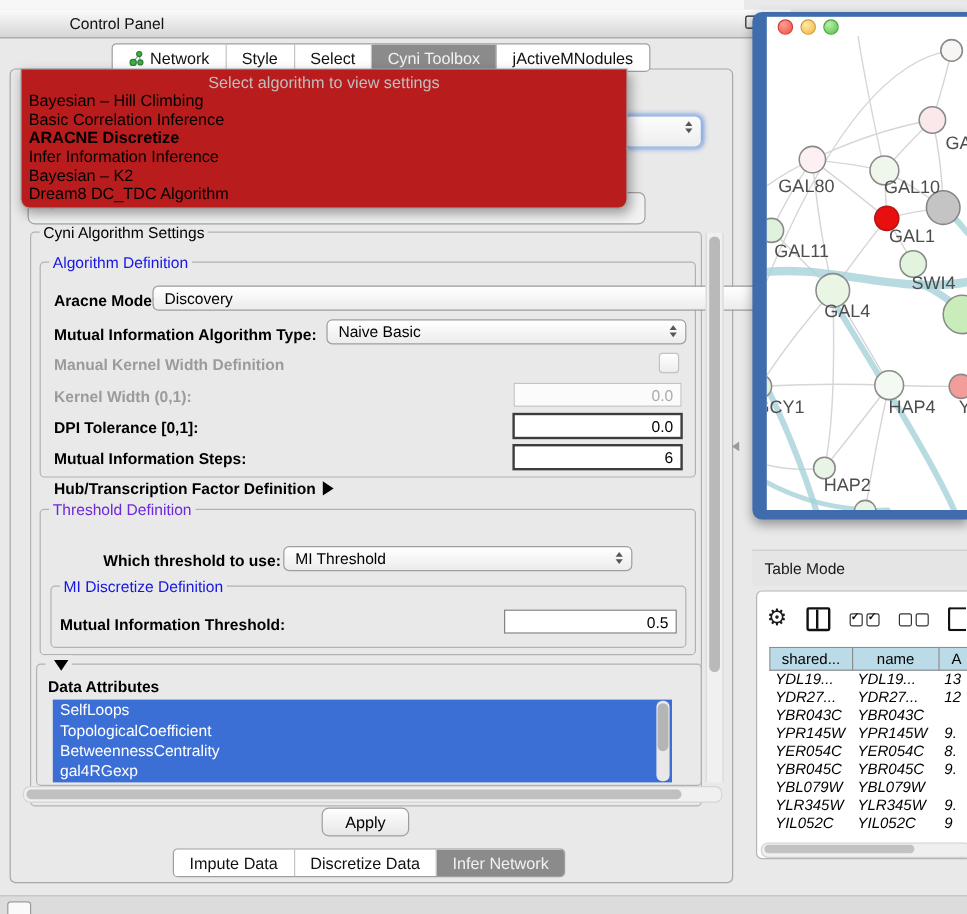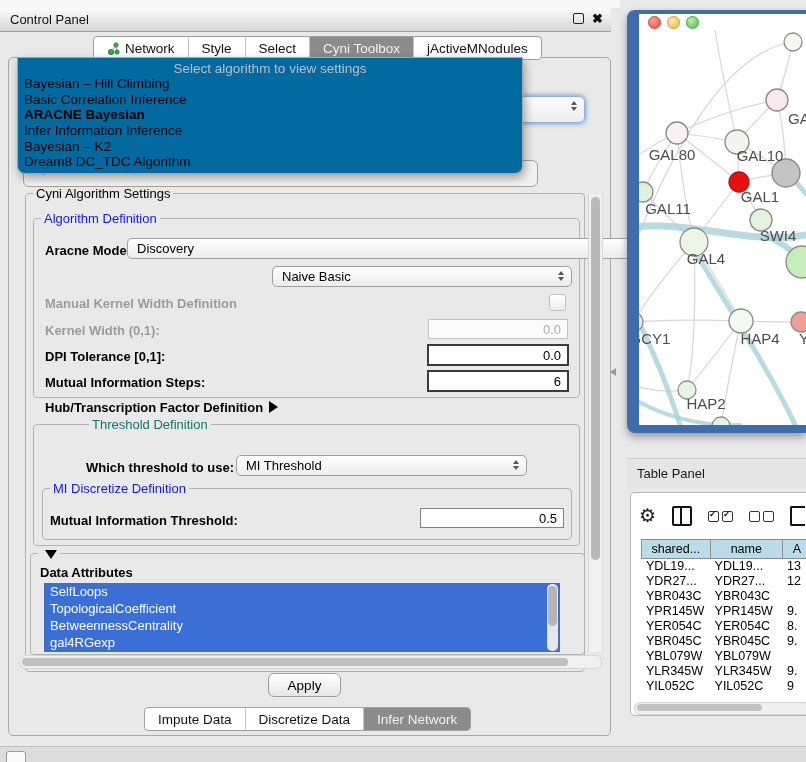--- a/index.html
+++ b/index.html
@@ -4,46 +4,46 @@
 <style>
   html,body{margin:0;padding:0;}
   body{width:806px;height:762px;overflow:hidden;background:#e9e9e9;
        font-family:"Liberation Sans",sans-serif;-webkit-font-smoothing:antialiased;}
   #app{position:relative;width:806px;height:762px;}
   .abs{position:absolute;}
   
   .topstrip{left:0;top:0;width:620px;height:8px;background:#f7f7f7;border-bottom:1px solid #e2e2e2;}
   .titlebar{left:0;top:8px;width:611px;height:23px;
     background:linear-gradient(#fbfbfb,#d6d6d6);border-bottom:1px solid #9f9f9f;
-    display:flex;align-items:center;font-size:13px;color:#111;}
+    display:flex;align-items:center;font-size:13px;color:#111;padding-left:48px;}
   .titlebar .ttl{margin-left:10px;}
   .tb-icons{position:absolute;right:8px;top:4px;display:flex;gap:8px;align-items:center;}
   .float-ic{width:9px;height:9px;border:1.6px solid #222;border-radius:2px;}
   .close-ic{font-size:13px;font-weight:bold;color:#111;line-height:13px;}
   .panelbox{left:8px;top:57px;width:601px;height:677px;border:1px solid #a8a8a8;border-radius:5px;background:#e9e9e9;}
   
   .tabbar{display:flex;border:1px solid #9f9f9f;border-radius:4px;background:#fff;height:22px;overflow:hidden;}
   .tab{display:flex;align-items:center;padding:0 13px;font-size:13.5px;color:#111;border-right:1px solid #c4c4c4;cursor:default;white-space:nowrap;}
   .tab:last-child{border-right:none;}
   .tab.sel{background:#8b8b8b;color:#f2f2f2;}
   .tab .nicon{margin-right:5px;display:inline-block;width:13px;height:13px;}
   
-  .popup{left:17px;top:57px;width:504px;height:115px;background:#0369a1;border:1px solid #a6a6a6;
+  .popup{left:17px;top:57px;width:504px;height:115px;background:#b91c1c;border:1px solid #a6a6a6;
     border-radius:0 0 8px 8px;box-shadow:2px 4px 10px rgba(0,0,0,.35);z-index:30;}
   .popup .ph{font-size:13.5px;color:#bfbfbf;text-align:center;margin-top:3px;}
   .popup .itm{font-size:13.5px;color:#000;height:15.7px;line-height:15.7px;padding-left:6px;}
   .popup .itm.b{font-weight:bold;}
   .combo-frag{left:519px;top:96px;width:64px;height:25px;background:linear-gradient(#fdfdfd,#ededed);
     border:1px solid #8fb2e2;border-radius:6px;box-shadow:0 0 4px 1px rgba(90,140,220,.8);z-index:5;}
   .combo-ghost{left:23px;top:160px;width:497px;height:25px;background:#f2f2f2;border:1px solid #a2a2a2;
     border-radius:6px;z-index:2;overflow:hidden;font-size:13px;color:#b7b7b7;line-height:14px;padding-left:16px;}
   
   .group{position:absolute;border:1px solid #b2b2b2;border-radius:4px;}
   .group>.glabel{position:absolute;top:-8px;left:7px;background:#e9e9e9;padding:0 3px;font-size:13px;white-space:nowrap;}
-  .lblue{color:#1515e6;} .lgreen{color:#0f766e;margin-left:48px;}
+  .lblue{color:#1515e6;} .lgreen{color:#6d28d9;}
   .rowlabel{position:absolute;font-size:13px;font-weight:bold;color:#000;white-space:nowrap;}
   .rowlabel.dis{color:#9b9b9b;}
   .combo{position:absolute;height:21px;background:linear-gradient(#ffffff,#ececec);
     border:1px solid #9f9f9f;border-radius:5px;font-size:13px;color:#000;
     display:flex;align-items:center;padding-left:9px;box-sizing:border-box;}
   .stepper{position:absolute;right:7px;top:4px;display:flex;flex-direction:column;align-items:center;}
   .aru{width:0;height:0;border-left:3.5px solid transparent;border-right:3.5px solid transparent;border-bottom:4.5px solid #555;margin-bottom:2px;}
   .ard{width:0;height:0;border-left:3.5px solid transparent;border-right:3.5px solid transparent;border-top:4.5px solid #555;}
   .fld{position:absolute;height:20px;background:#fff;font-size:13px;
     display:flex;align-items:center;justify-content:flex-end;padding-right:6px;box-sizing:border-box;}
@@ -82,21 +82,21 @@
   .splitic:after{content:"";position:absolute;left:6px;top:0;width:2px;height:16px;background:#111;}
   .cbpair{display:flex;gap:3px;}
   .cb{width:9px;height:9px;border:1.5px solid #333;border-radius:2px;position:relative;background:#fff;}
   .cb.ck:after{content:"✓";position:absolute;left:0px;top:-3px;font-size:9px;font-weight:bold;color:#111;}
   .colic{width:13px;height:16px;border:2px solid #111;border-radius:2px 0 0 2px;border-right:none;}
   .ttable{position:absolute;left:10px;top:46px;width:170px;height:160px;overflow:hidden;font-size:12.5px;}
   .thead{display:flex;height:20px;}
   .th{background:#badbe7;border:1px solid #8e8e8e;border-right:none;box-sizing:border-box;
       display:flex;align-items:center;justify-content:center;color:#000;}
   .trow{display:flex;height:15px;line-height:15px;color:#000;}
-  .td{box-sizing:border-box;padding-left:5px;white-space:nowrap;overflow:hidden;}
+  .td{box-sizing:border-box;padding-left:5px;white-space:nowrap;overflow:hidden;font-style:italic;}
   .thscroll{position:absolute;left:3px;top:209px;width:174px;height:11px;background:#efefef;border:1px solid #d2d2d2;border-radius:6px;}
   .thsthumb{position:absolute;left:2px;top:1px;width:125px;height:7px;background:#c2c2c2;border-radius:4px;}
   .bottombar{left:0;top:746px;width:806px;height:16px;background:#dcdcdc;border-top:1px solid #c2c2c2;}
   .cornerchip{left:6px;top:751px;width:18px;height:14px;background:#fafafa;border:1px solid #9a9a9a;border-radius:3px;}
   .resize-arrow{left:610px;top:368px;width:0;height:0;border-top:4px solid transparent;border-bottom:4px solid transparent;border-right:6px solid #9a9a9a;}
   .tl-artifact{left:1px;top:0;width:3px;height:6px;background:#bdbdbd;}
   svg text{font-family:"Liberation Sans",sans-serif;}
 </style>
 </head>
 <body>
@@ -150,21 +150,21 @@
       </span>
   </div>
 
   <div class="abs combo-ghost">galFiltered.sif default node</div>
 
   <div class="abs popup">
     <div class="ph">Select algorithm to view settings</div>
     <div id="popup-items">
         <div class="itm">Bayesian – Hill Climbing</div>
         <div class="itm">Basic Correlation Inference</div>
-        <div class="itm b">ARACNE Bayesian</div>
+        <div class="itm b">ARACNE Discretize</div>
         <div class="itm">Infer Information Inference</div>
         <div class="itm">Bayesian – K2</div>
         <div class="itm">Dream8 DC_TDC Algorithm</div>
       </div>
   </div>
 
   <div class="group" style="left:25px;top:193px;width:558px;height:477px;">
     <span class="glabel">Cyni Algorithm Settings</span>
   </div>
 
@@ -172,20 +172,21 @@
     <span class="glabel lblue">Algorithm Definition</span>
   </div>
   <span class="rowlabel" style="left:45px;top:243px;">Aracne Mode:</span>
   <div class="combo" style="left:127px;top:238px;width:520px;">
     <span>Discovery</span>
     <span class="stepper">
         <span class="aru"></span>
         <span class="ard"></span>
       </span>
   </div>
+  <span class="rowlabel" style="left:45px;top:271px;">Mutual Information Algorithm Type:</span>
   <div class="combo" style="left:272px;top:266px;width:300px;">
     <span>Naive Basic</span>
     <span class="stepper">
         <span class="aru"></span>
         <span class="ard"></span>
       </span>
   </div>
   <span class="rowlabel dis" style="left:45px;top:296px;">Manual Kernel Width Definition</span>
   <span class="chk" style="left:549px;top:294px;"></span>
   <span class="rowlabel dis" style="left:45px;top:323px;">Kernel Width (0,1):</span>
@@ -320,21 +321,21 @@
           <text x="67" y="250" text-anchor="middle" font-size="15" fill="#4d4d4d">GAL4</text>
           <text x="11" y="330" text-anchor="middle" font-size="15" fill="#4d4d4d">GCY1</text>
           <text x="121" y="330" text-anchor="middle" font-size="15" fill="#4d4d4d">HAP4</text>
           <text x="160" y="330" text-anchor="start" font-size="15" fill="#4d4d4d">Y</text>
           <text x="67" y="395" text-anchor="middle" font-size="15" fill="#4d4d4d">HAP2</text>
         </svg>
     </div>
   </div>
 
   <div class="abs tablebar">
-    <span>Table Panel</span>
+    <span>Table Mode</span>
   </div>
   <div class="abs tablepanel">
     <div class="ttoolbar">
       <span class="gear">⚙</span>
       <span class="splitic"></span>
       <span class="cbpair">
           <span class="cb ck"></span>
           <span class="cb ck"></span>
         </span>
       <span class="cbpair">

